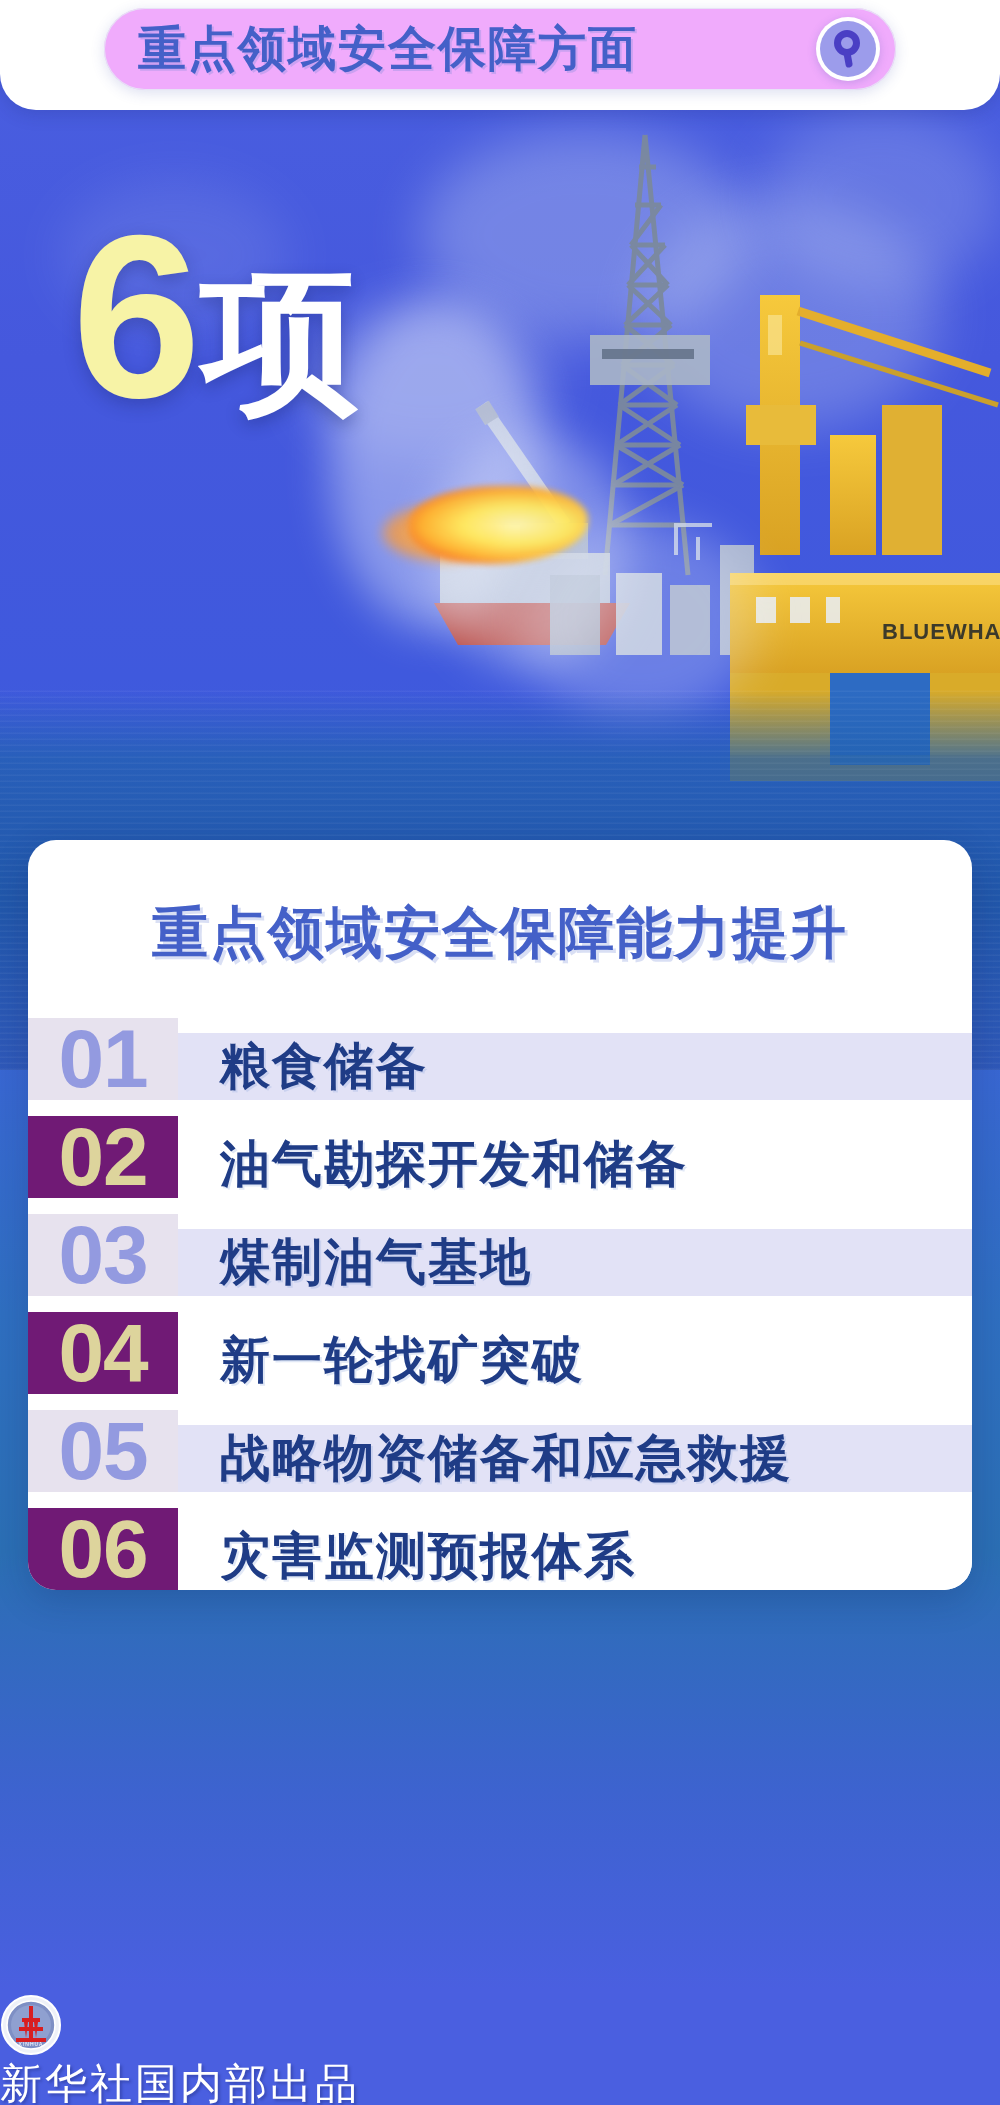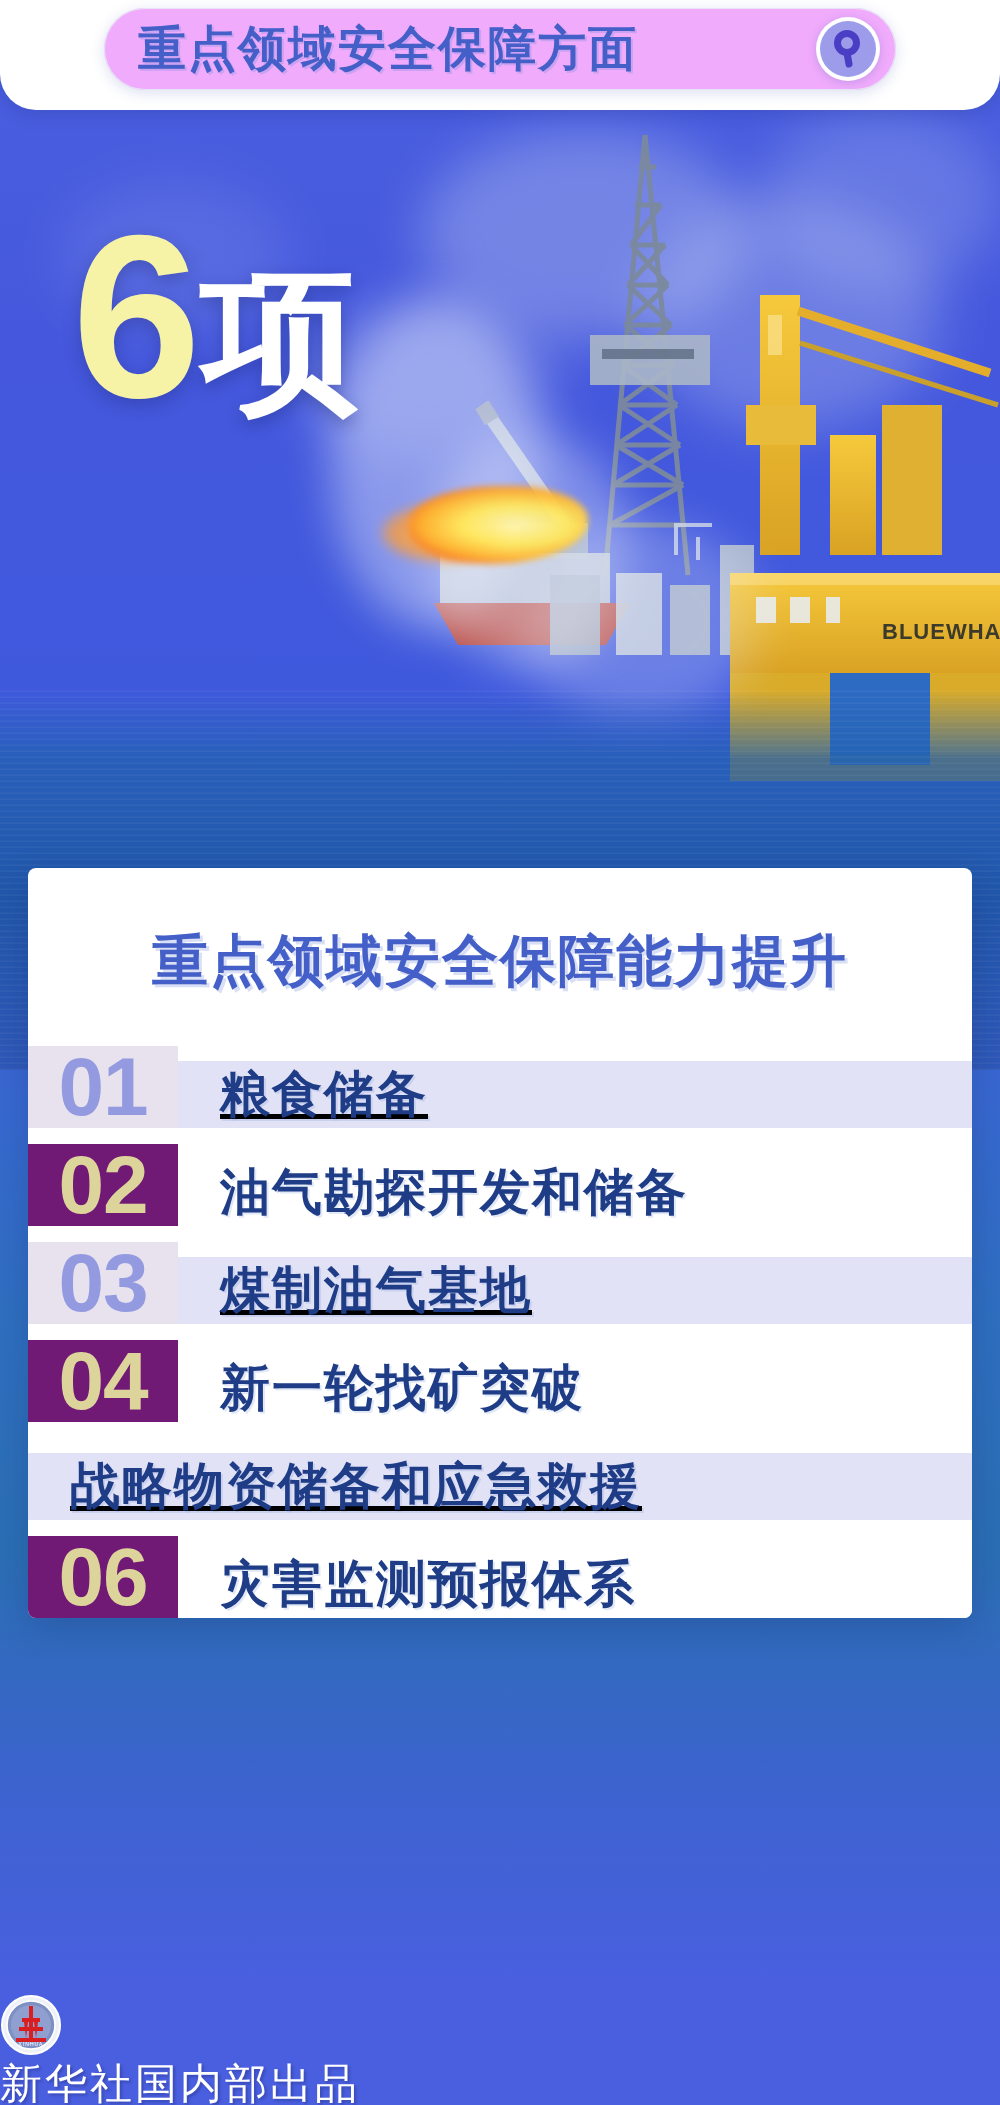--- a/index.html
+++ b/index.html
@@ -70,38 +70,38 @@
   .hero-l1{padding-left:72px;display:flex;align-items:flex-end;line-height:.92;}
   .num6{font-size:232px;font-weight:bold;color:#f7f3a6;letter-spacing:-4px;
         text-shadow:0 6px 18px rgba(20,30,90,.28);}
   .xiang{font-size:158px;font-weight:bold;color:#ffffff;margin-left:4px;margin-bottom:10px;
         text-shadow:0 6px 16px rgba(20,30,90,.30);}
   .hero-l2{padding-left:70px;margin-top:6px;font-size:132px;font-weight:bold;color:#ffffff;
         letter-spacing:4px;line-height:1;
         text-shadow:0 7px 18px rgba(20,30,90,.32);}
 
   
-  .card{position:absolute;left:28px;top:868px;width:944px;
-        background:#ffffff;border-radius:8px;overflow:hidden;
+  .card{position:absolute;left:28px;top:840px;width:944px;
+        background:#ffffff;border-radius:28px;overflow:hidden;
         box-shadow:0 10px 34px rgba(18,30,95,.22);}
   .card-title{text-align:center;font-size:56px;font-weight:bold;color:#4460c8;
         letter-spacing:2px;padding:56px 0 30px 0;
         text-shadow:3px 3px 0 rgba(120,140,215,.28);}
 
   .rows{display:block;}
   .row{display:flex;align-items:flex-end;height:98px;}
   .row .numcell{width:150px;flex:none;display:flex;align-items:center;justify-content:center;}
   .row .num{font-size:82px;font-weight:bold;letter-spacing:-1px;line-height:1;}
   .row .txtcell{flex:1;display:flex;align-items:center;}
   .row .txt{font-size:50px;font-weight:bold;color:#1f3c86;letter-spacing:2px;
         margin-left:42px;text-shadow:2px 2px 0 rgba(120,150,215,.22);}
 
   .row.odd .numcell{background:#e7e2ee;}
   .row.odd .num{color:#939ae0;}
-  .row.odd .txtcell{background:#e2e2f6;text-decoration:underline;}
+  .row.odd .txtcell{background:#e2e2f6;}
 
   .row.even .numcell{background:#701a75;}
   .row.even .num{color:#ddd49c;}
   .row.even .txtcell{background:#ffffff;}
 
   
   .footer{position:absolute;left:0;top:2000px;width:1000px;height:105px;
         display:flex;align-items:flex-start;justify-content:center;flex-direction:column;}
   .logo{width:62px;height:62px;margin-right:18px;}
   .footer-text{font-size:42px;color:#ffffff;letter-spacing:3px;font-weight:500;
@@ -263,20 +263,23 @@
       <div class="row even">
         <div class="numcell">
           <span class="num">04</span>
         </div>
         <div class="txtcell">
           <span class="txt">新一轮找矿突破</span>
         </div>
       </div>
 
       <div class="row odd">
+        <div class="numcell">
+          <span class="num">05</span>
+        </div>
         <div class="txtcell">
           <span class="txt">战略物资储备和应急救援</span>
         </div>
       </div>
 
       <div class="row even">
         <div class="numcell">
           <span class="num">06</span>
         </div>
         <div class="txtcell">

